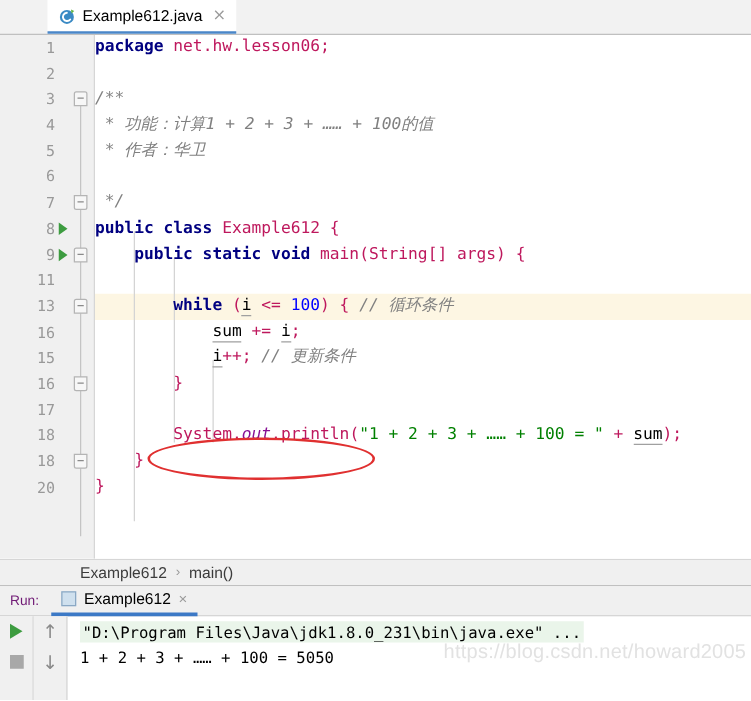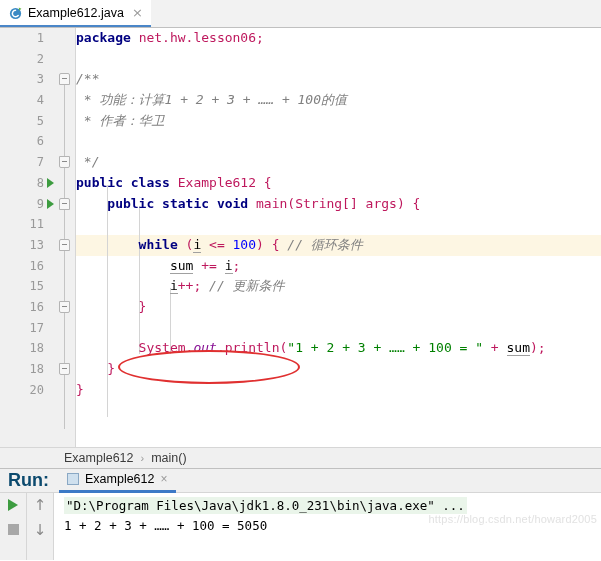--- a/index.html
+++ b/index.html
@@ -29,20 +29,21 @@
   }
   .tab {
     height: 27px;
     display: flex;
     align-items: center;
     gap: 5px;
     padding: 0 8px 0 9px;
     background: #ffffff;
     border-bottom: 2px solid #4a86c8;
     box-sizing: border-box;
+    margin-left: 38px;
   }
   .tab-label {
     font-size: 12.5px;
     color: #000000;
     white-space: nowrap;
   }
   .java-icon {
     width: 14px;
     height: 14px;
     position: relative;
@@ -205,23 +206,22 @@
   .run-header {
     height: 24px;
     display: flex;
     align-items: center;
     background: #f0f0f0;
     border-bottom: 1px solid #d6d6d6;
     box-sizing: border-box;
   }
   .run-title {
     padding: 0 10px 0 8px;
-    font-size: 18px;
-    color: #0c4a6e;
-    font-weight: bold;
+    font-size: 11px;
+    color: #701a75;
   }
   .run-tab {
     display: flex;
     align-items: center;
     gap: 6px;
     height: 24px;
     padding: 0 8px;
     box-sizing: border-box;
     border-bottom: 3px solid #3c79c6;
   }
@@ -294,21 +294,21 @@
   .console-out {
     margin-top: 4px;
     color: #000000;
     white-space: pre;
   }
   .watermark {
     position: absolute;
     right: 4px;
     top: 20px;
     font-family: "Liberation Sans", sans-serif;
-    font-size: 11px;
+    font-size: 16px;
     color: #e2e2e2;
     white-space: nowrap;
     letter-spacing: 0.2px;
   }
 </style>
 </head>
 <body>
 
 <div class="tabbar">
   <div class="tab">

